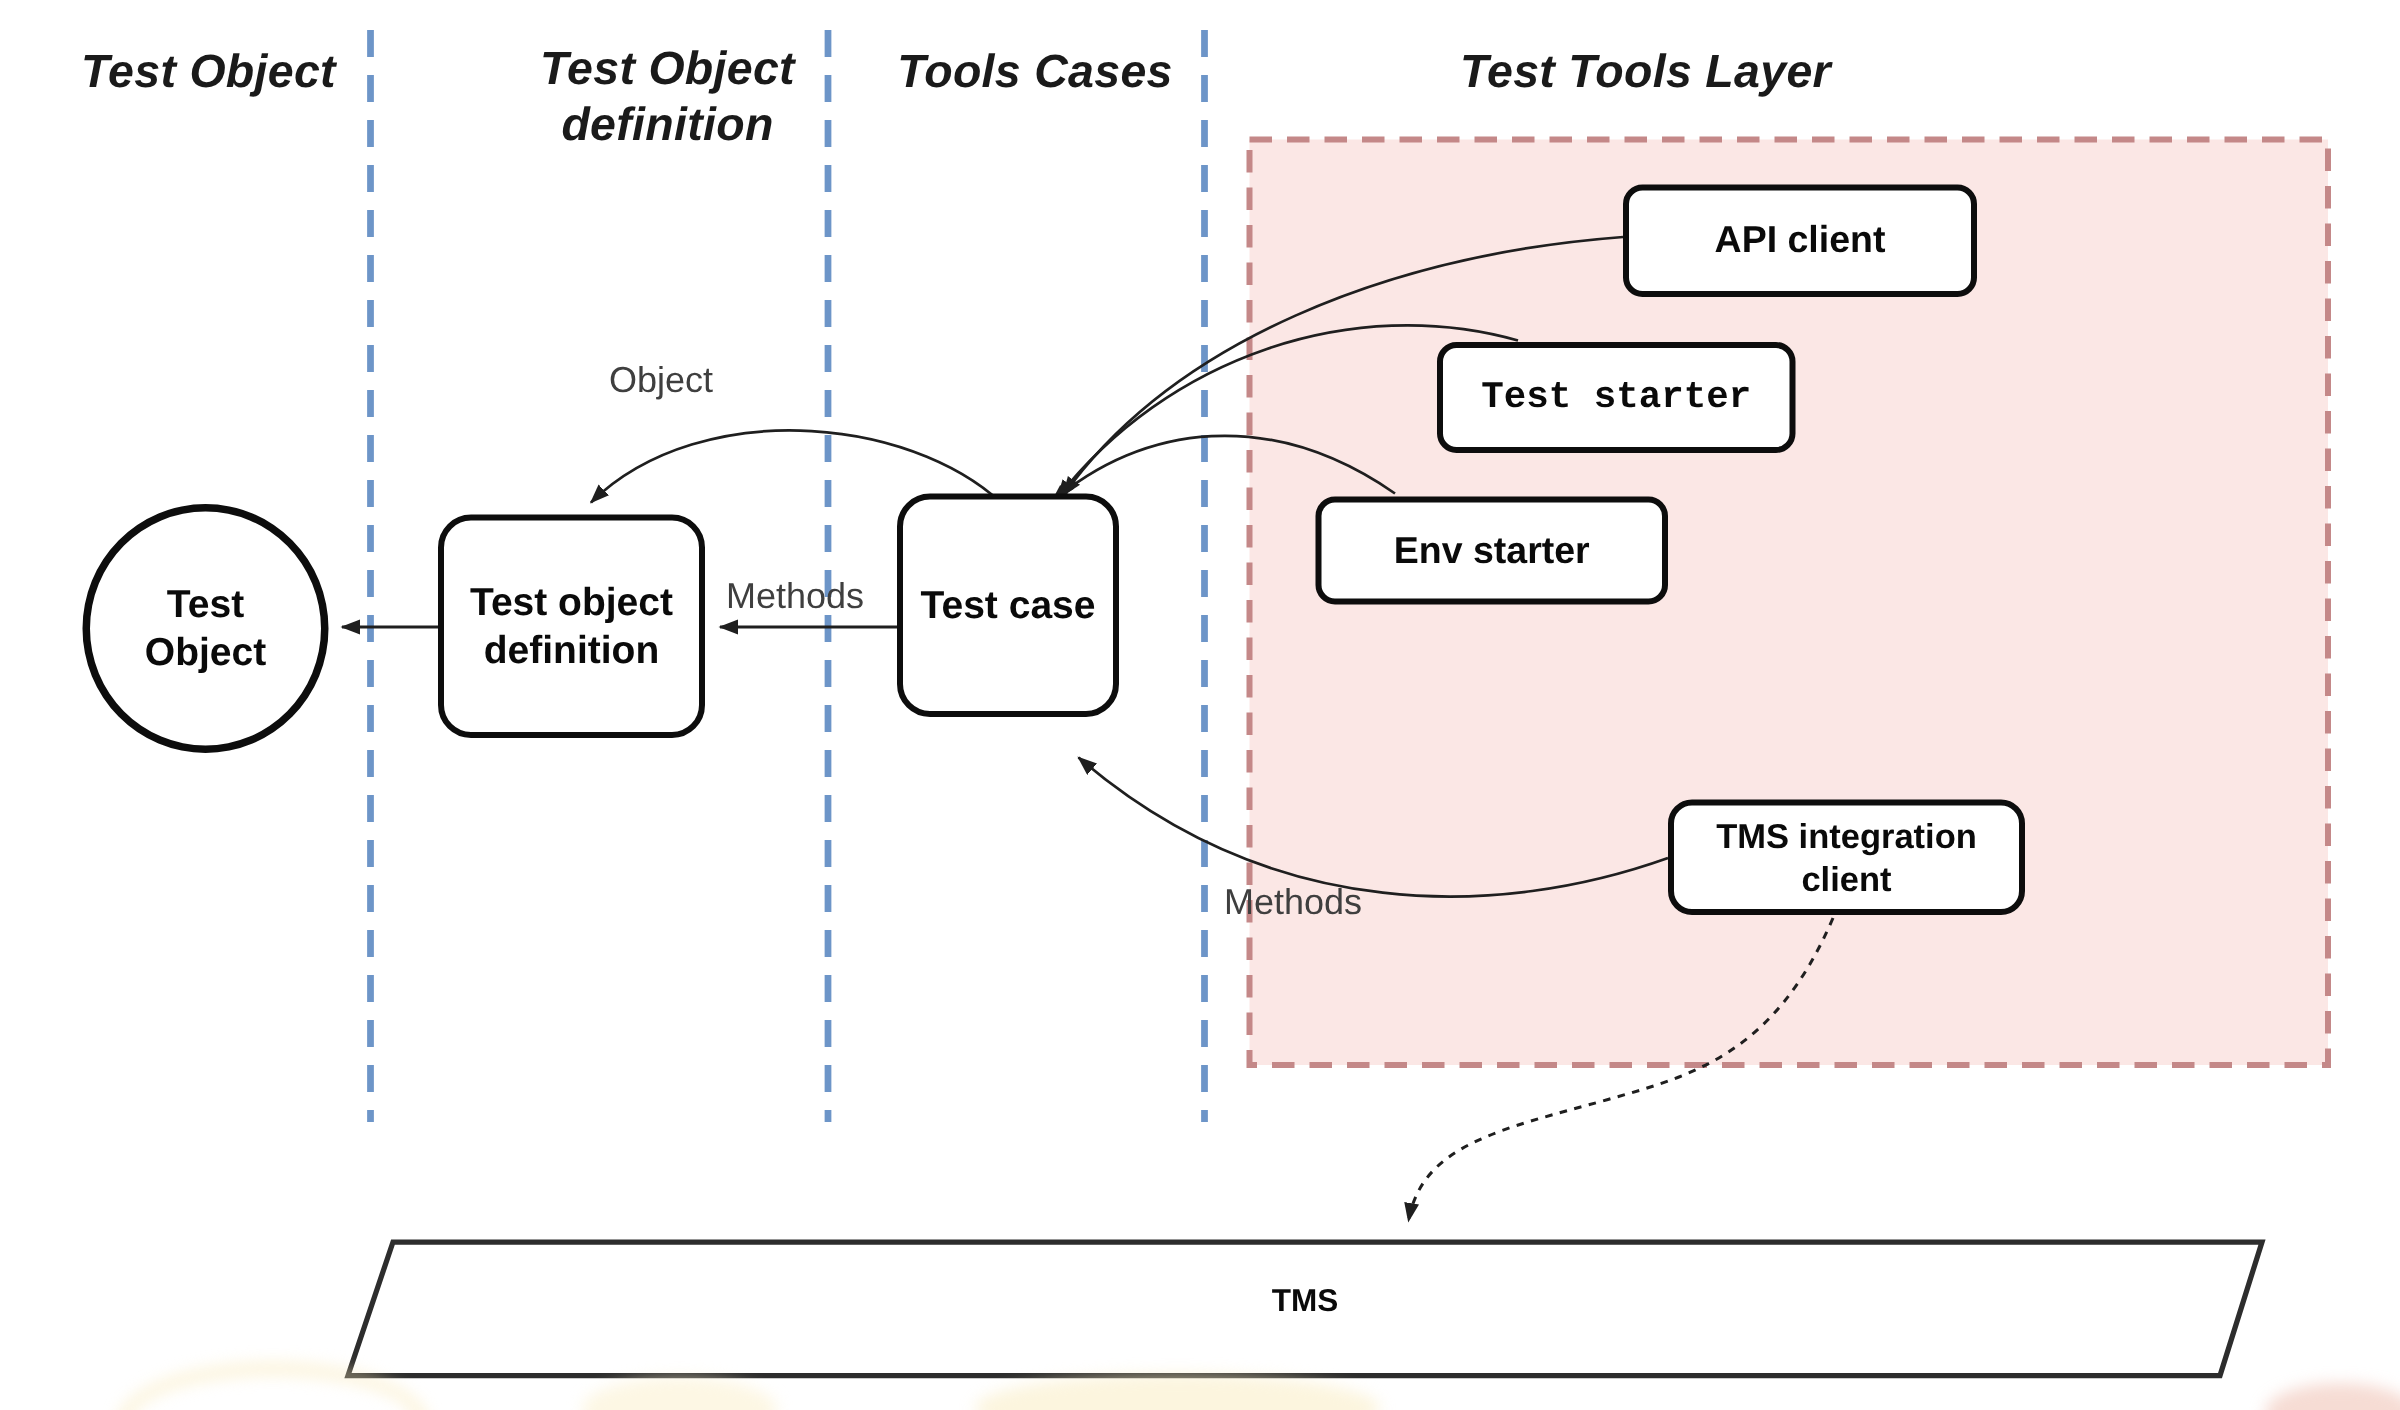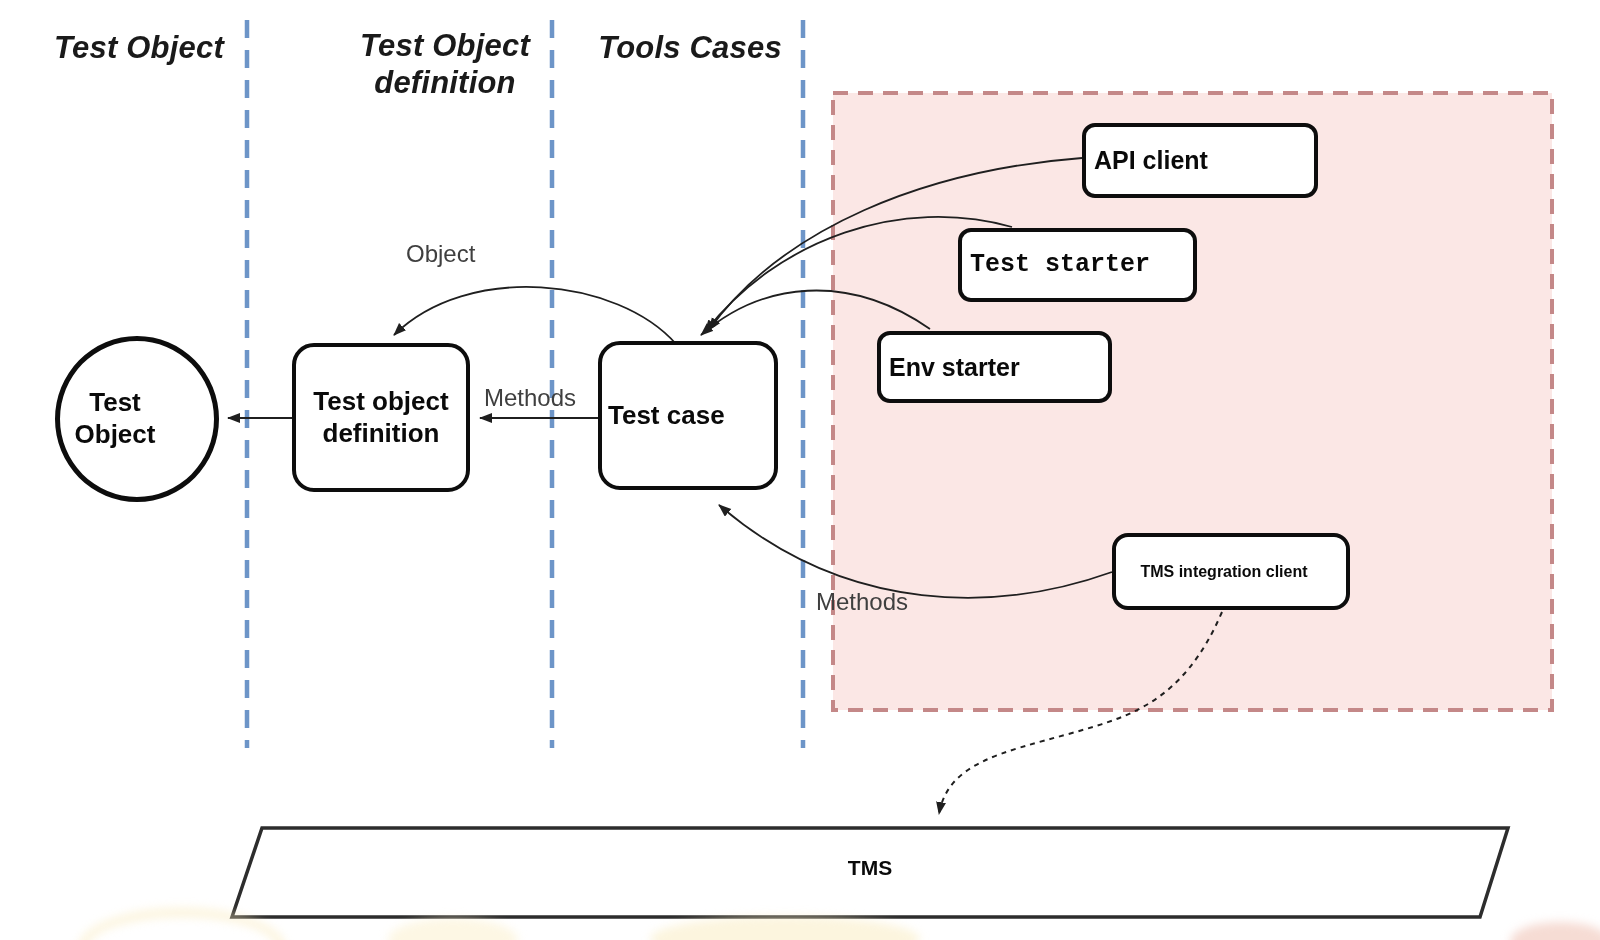--- a/index.html
+++ b/index.html
@@ -12,21 +12,21 @@
 
   
   .lane-header{
     position:absolute;font-weight:700;font-style:italic;font-size:31px;line-height:1.18;
     color:#1a1a1a;text-align:center;letter-spacing:.2px;
   }
 
   
   .node{
     position:absolute;box-sizing:border-box;background:#ffffff;border:4px solid #0d0d0d;
-    display:flex;align-items:center;justify-content:flex-start;text-align:center;
+    display:flex;align-items:center;justify-content:center;text-align:center;
     font-weight:700;color:#0a0a0a;line-height:1.22;
   }
   .node.circle{border-radius:50%;border-width:5px;font-size:26px;}
   .node.big{border-radius:22px;font-size:26px;padding:0 6px;}
   .node.tool{border-radius:13px;font-size:25px;padding:0 8px;}
 
   
   .edge-label{
     position:absolute;font-size:24px;color:#3f3f3f;font-weight:400;white-space:nowrap;
   }
@@ -70,46 +70,47 @@
     <path d="M 1082 158 C 925 170, 782 228, 709 330" fill="none" stroke="#1f1f1f" stroke-width="1.8" marker-end="url(#arw)"></path>
     <path d="M 1012 227 C 902 196, 778 238, 705 332" fill="none" stroke="#1f1f1f" stroke-width="1.8" marker-end="url(#arw)"></path>
     <path d="M 930 329 C 848 272, 762 282, 701 335" fill="none" stroke="#1f1f1f" stroke-width="1.8" marker-end="url(#arw)"></path>
     <path d="M 1112 572 C 1000 612, 848 616, 719 505" fill="none" stroke="#1f1f1f" stroke-width="1.8" marker-end="url(#arw)"></path>
     <path d="M 1222 612 C 1183 703, 1128 717, 1072 733 C 1000 753, 948 763, 939 814" fill="none" stroke="#1f1f1f" stroke-width="2" stroke-dasharray="5 5" marker-end="url(#arw)"></path>
   </svg>
 
   <div class="lane-header" style="left:29px;top:30px;width:220px;">Test Object</div>
   <div class="lane-header" style="left:340px;top:28px;width:210px;">Test Object definition</div>
   <div class="lane-header" style="left:560px;top:30px;width:260px;">Tools Cases</div>
+  <div class="lane-header" style="left:947px;top:30px;width:300px;">Test Tools Layer</div>
 
   <div class="node circle" style="left:55px;top:336px;width:164px;height:166px;">
     <span style="width:110px;">Test Object</span>
   </div>
 
   <div class="node big" style="left:292px;top:343px;width:178px;height:149px;">
     <span>Test object definition</span>
   </div>
 
-  <div class="node big" style="left:598px;top:341px;width:180px;height:149px;">
+  <div class="node big" style="left:598px;top:329px;width:148px;height:149px;">
     <span>Test case</span>
   </div>
 
   <div class="node tool" style="left:1082px;top:123px;width:236px;height:75px;">
     <span>API client</span>
   </div>
 
   <div class="node tool" style="left:958px;top:228px;width:239px;height:74px;font-family:Liberation Mono, monospace;">
     <span>Test starter</span>
   </div>
 
   <div class="node tool" style="left:877px;top:331px;width:235px;height:72px;">
     <span>Env starter</span>
   </div>
 
-  <div class="node tool" style="left:1112px;top:533px;width:238px;height:77px;border-radius:16px;font-size:16px;">
+  <div class="node tool" style="left:1112px;top:533px;width:238px;height:77px;border-radius:16px;font-size:23px;">
     <span style="width:200px;">TMS integration client</span>
   </div>
 
   <div class="tms-label">TMS</div>
 
   <div class="edge-label" style="left:406px;top:240px;">Object</div>
   <div class="edge-label" style="left:484px;top:384px;">Methods</div>
   <div class="edge-label" style="left:816px;top:588px;">Methods</div>
 
   <div class="artifact a1"></div>

